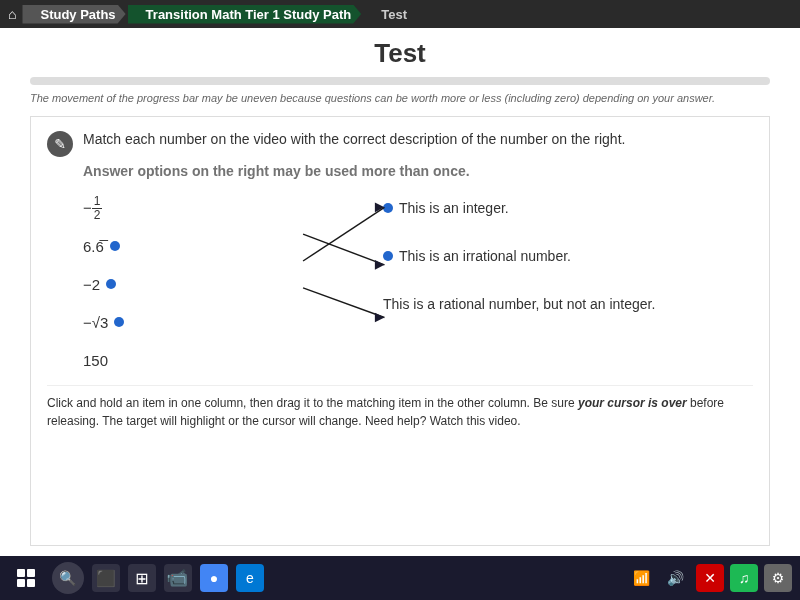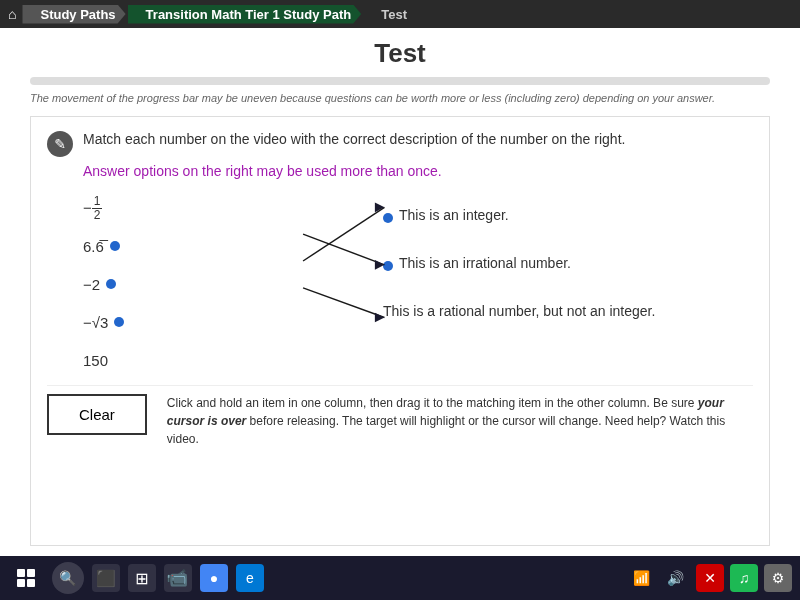--- a/index.html
+++ b/index.html
@@ -142,23 +142,24 @@
     }
 
     .question-text {
       font-size: 14px;
       color: #333;
       line-height: 1.5;
     }
 
     .answer-note {
       font-size: 14px;
-      color: #a21caf;
+      color: #737373;
       margin-left: 36px;
       margin-bottom: 14px;
+      font-weight: bold;
     }
 
     
     .matching-area {
       position: relative;
       margin-left: 36px;
       display: flex;
       gap: 0;
       min-height: 180px;
     }
@@ -189,21 +190,21 @@
 
     .right-column {
       display: flex;
       flex-direction: column;
       gap: 18px;
       margin-left: 180px;
     }
 
     .right-item {
       display: flex;
-      align-items: flex-end;
+      align-items: center;
       gap: 6px;
       font-size: 14px;
       color: #333;
       height: 30px;
     }
 
     .right-dot {
       width: 10px;
       height: 10px;
       background: #2266cc;
@@ -426,21 +427,20 @@
             <span>This is an irrational number.</span>
           </div>
           <div class="right-item">
             <span>This is a rational number, but not an integer.</span>
           </div>
         </div>
 
       </div>
 
       <div class="bottom-area">
-        <button class="clear-button">Clear</button>
         <div class="instructions-text">
           <span>Click and hold an item in one column, then drag it to the matching item in the other column. Be sure </span><strong>your cursor is over</strong><span> before releasing. The target will highlight or the cursor will change. Need help? Watch this video.</span>
         </div>
       </div>
     </div>
 
   </div>
 </div>
 
 <div class="taskbar">

